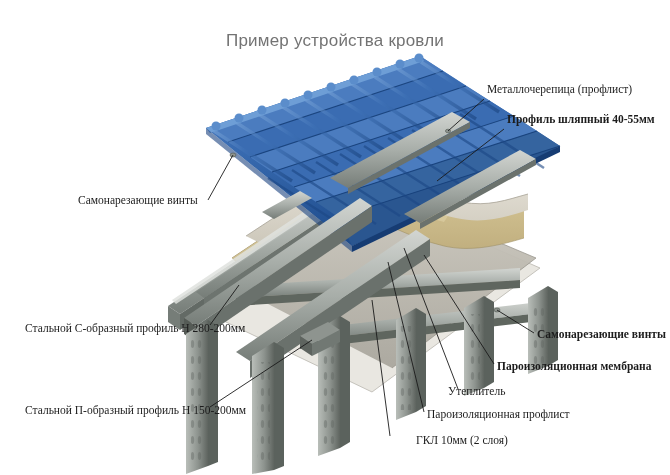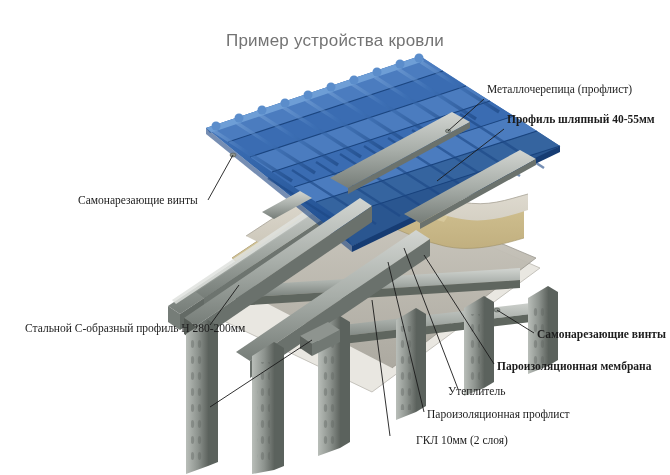--- a/index.html
+++ b/index.html
@@ -293,20 +293,21 @@
   </svg>
 
   <div class="lbl" style="left:487px; top:83px;">Металлочерепица (профлист)</div>
 
   <div class="lbl bold" style="left:507px; top:113px;text-align:right;">Профиль шляпный 40-55мм</div>
 
   <div class="lbl" style="left:78px; top:194px;">Самонарезающие винты</div>
 
   <div class="lbl" style="left:25px; top:322px;">Стальной С-образный профиль Н 280-200мм</div>
 
+  <div class="lbl" style="left:25px; top:404px;">Стальной П-образный профиль Н 150-200мм</div>
 
   <div class="lbl bold" style="left:537px; top:328px;">Самонарезающие винты</div>
 
   <div class="lbl bold" style="left:497px; top:360px;">Пароизоляционная мембрана</div>
 
   <div class="lbl" style="left:448px; top:385px;">Утеплитель</div>
 
   <div class="lbl" style="left:427px; top:408px;">Пароизоляционная профлист</div>
 
   <div class="lbl" style="left:416px; top:434px;">ГКЛ 10мм (2 слоя)</div>

